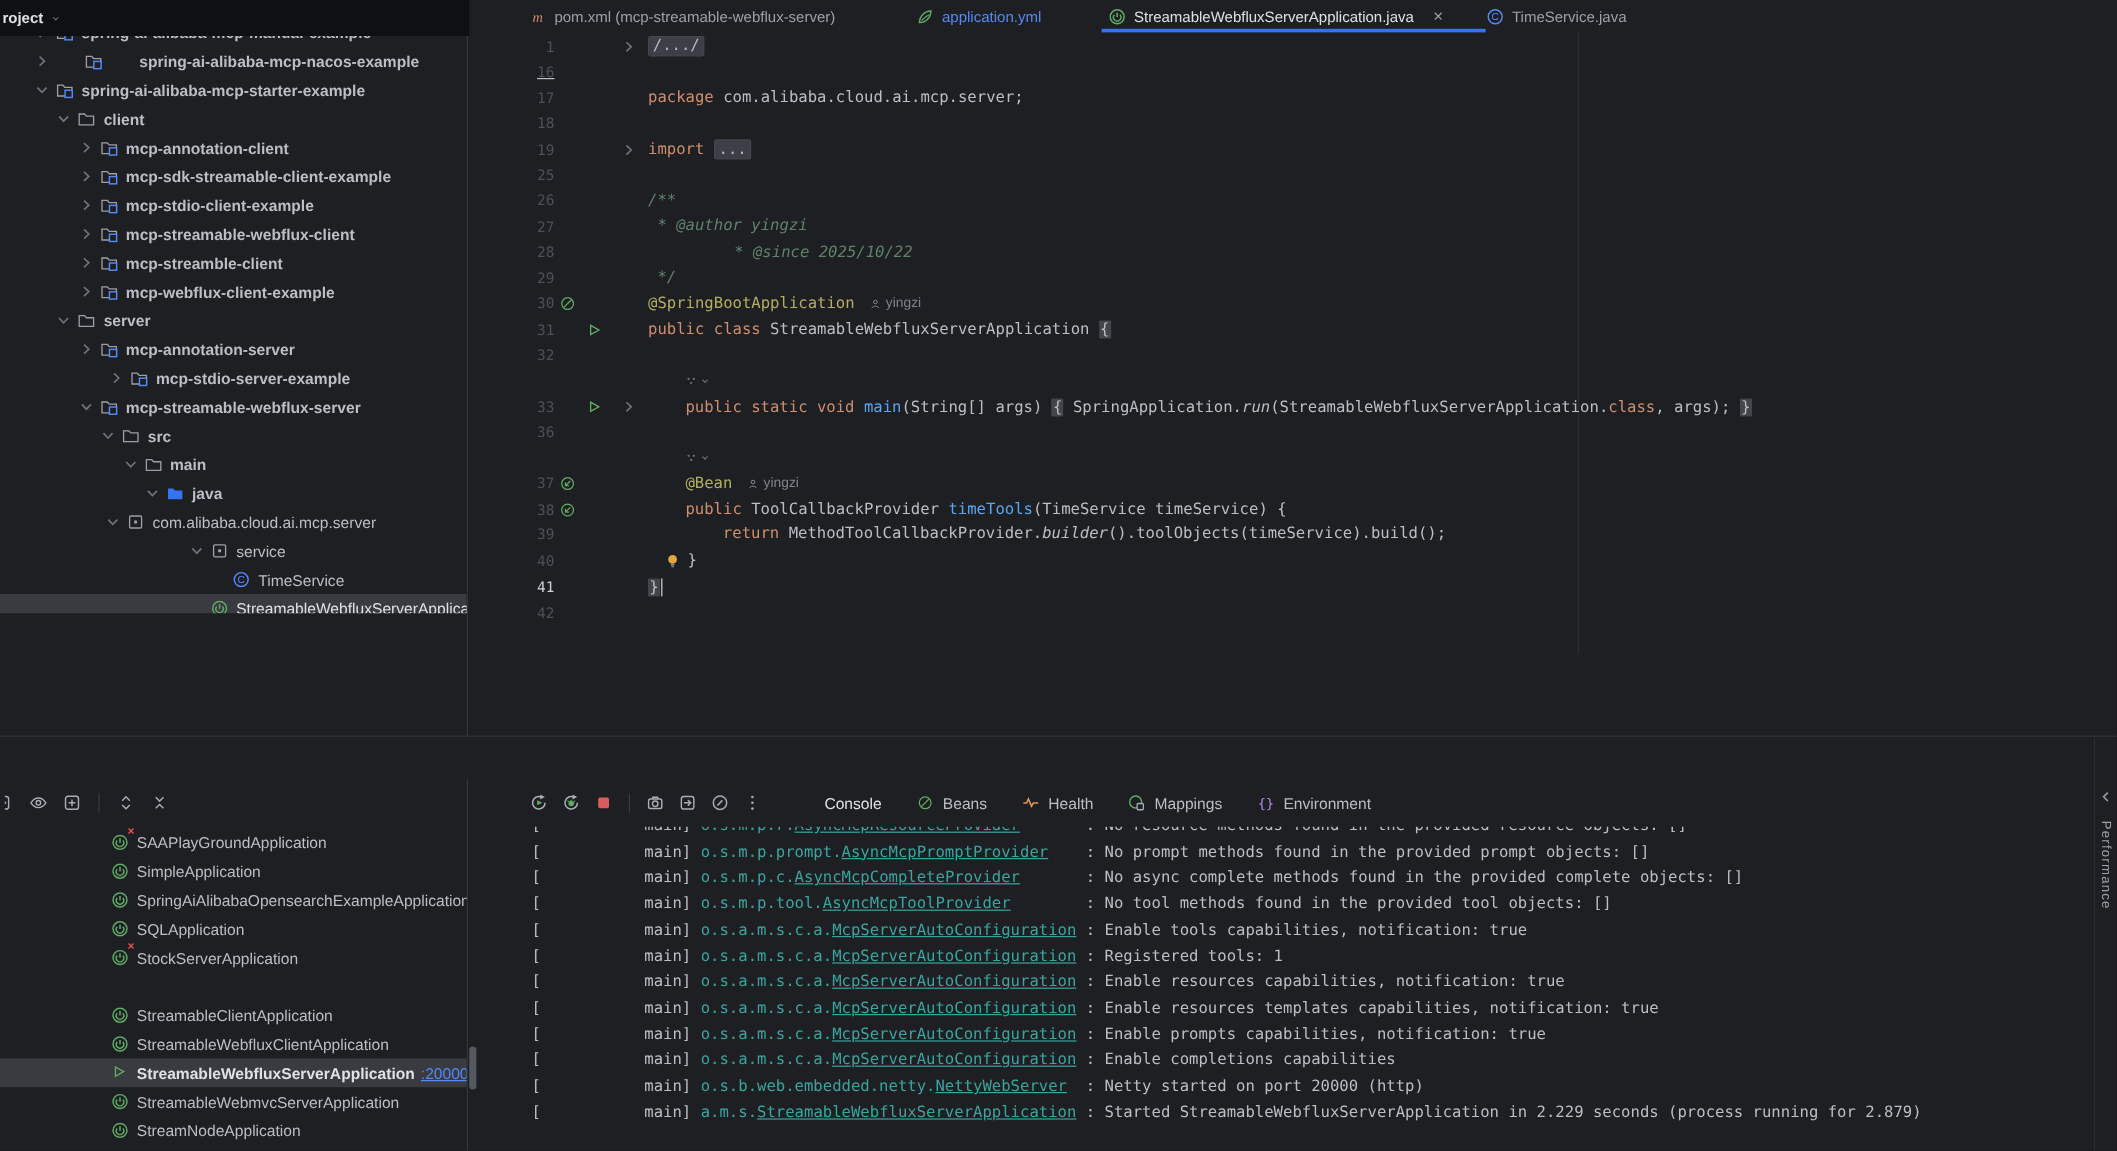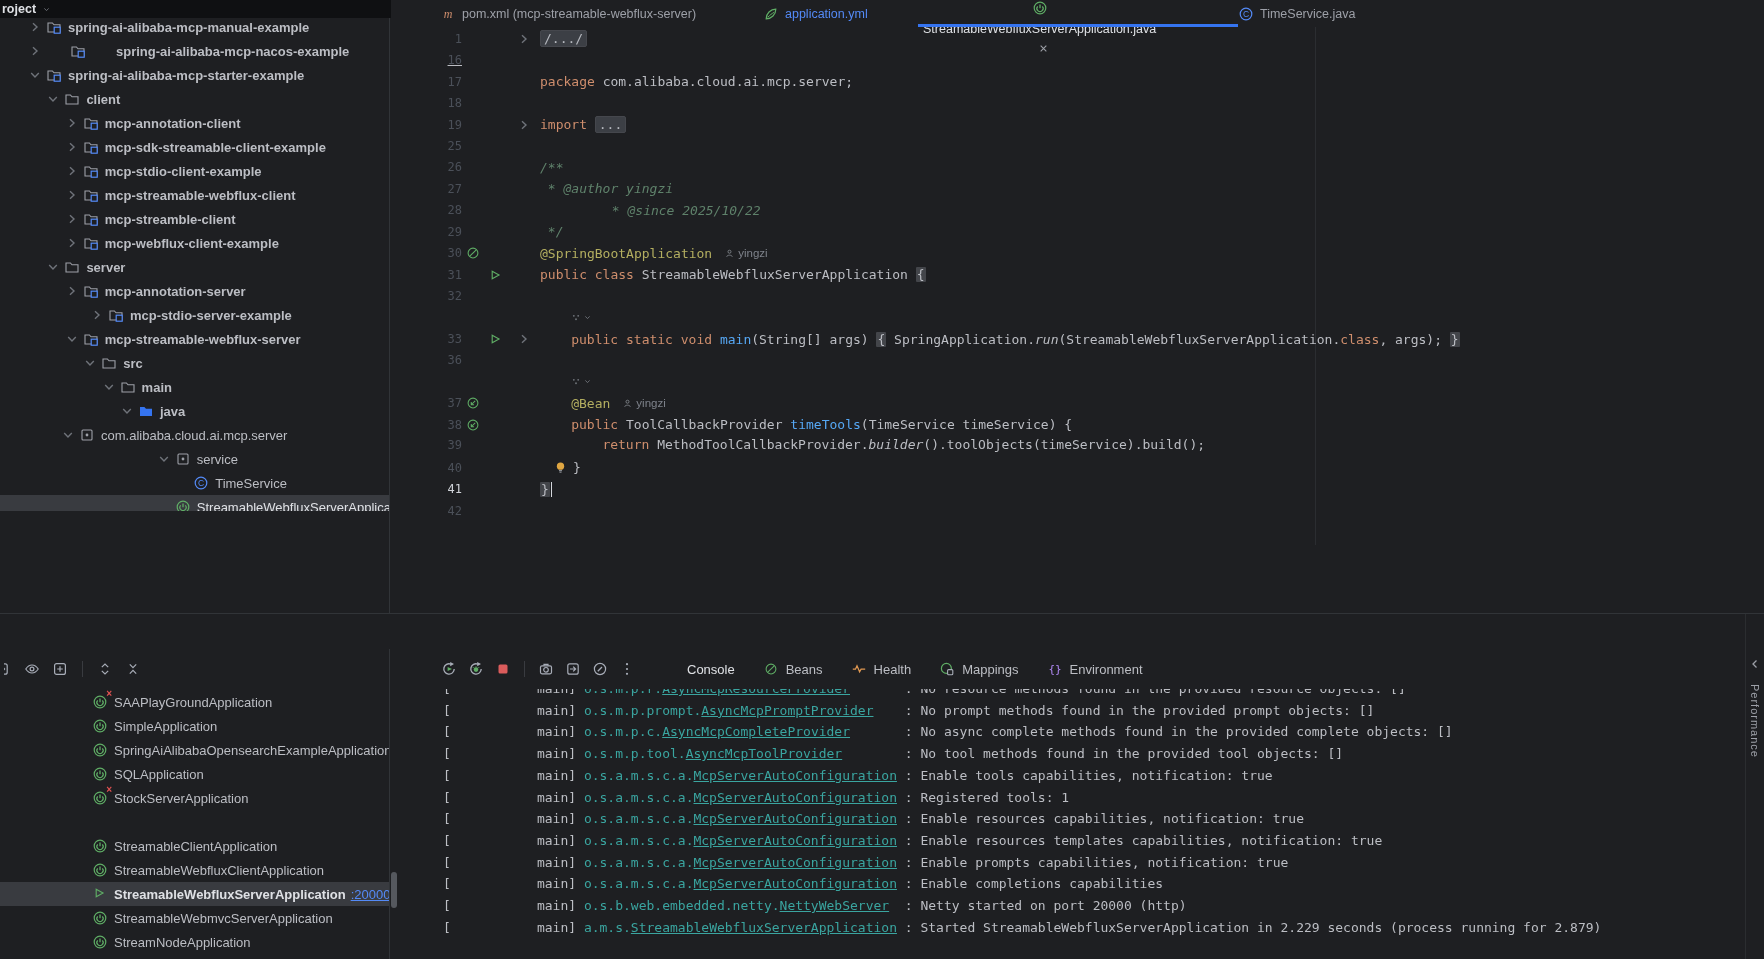--- a/index.html
+++ b/index.html
@@ -2,21 +2,21 @@
 <html><head>
 <meta charset="utf-8">
 <style>
   html,body{margin:0;padding:0;background:#101113;}
   #app{position:relative;width:1764px;height:959px;background:#1e1f22;overflow:hidden;
        color:#bcbec4;font-family:"Liberation Sans",sans-serif;font-size:13px;}
 
   
   #project-panel{position:absolute;left:0;top:0;width:390px;height:613px;}
   #project-border{position:absolute;left:389px;top:0;width:1px;height:613px;background:#313438;}
-  #project-header{position:absolute;left:0;top:0;width:389px;height:18px;background:#0f1012;
+  #project-header{position:absolute;left:0;top:0;width:389px;height:30px;background:#0f1012;
     z-index:6;display:flex;align-items:center;gap:2px;padding-left:2px;
     font-weight:700;color:#dfe1e5;font-size:12.5px;}
   #tree{position:absolute;left:0;top:18px;width:389px;height:493px;overflow:hidden;}
   .trow{position:absolute;left:0;width:389px;height:24px;display:flex;align-items:center;box-sizing:border-box;}
   .trow.sel{background:#393b40;}
   .trow.targetbg{background:#3e3328;}
   .chev{width:16px;height:16px;margin-right:3px;flex:none;display:flex;align-items:center;justify-content:center;}
   .ticon{width:16px;height:16px;flex:none;display:flex;align-items:center;justify-content:center;position:relative;}
   .trow .ticon{margin-right:6px;}
   .tlabel{font-weight:600;color:#bcbec4;white-space:nowrap;}
@@ -331,21 +331,21 @@
               <path d="M4.2 6 8 10l3.8-4" stroke="#6f737a" stroke-width="1.4"></path>
             </svg>
           </span>
           <span class="ticon">
             <svg width="16" height="16" viewBox="0 0 16 16" fill="none" xmlns="http://www.w3.org/2000/svg">
               <path d="M2 4h4.4L8 5.8h6V13H2z" fill="#3574f0"></path>
             </svg>
           </span>
           <span class="tlabel">java</span>
         </div>
-        <div class="trow" style="top: 405px; padding-left: 60px;">
+        <div class="trow" style="top: 405px; padding-left: 86px;">
           <span class="chev">
             <svg width="16" height="16" viewBox="0 0 16 16" fill="none" xmlns="http://www.w3.org/2000/svg">
               <path d="M4.2 6 8 10l3.8-4" stroke="#6f737a" stroke-width="1.4"></path>
             </svg>
           </span>
           <span class="ticon">
             <svg width="16" height="16" viewBox="0 0 16 16" fill="none" xmlns="http://www.w3.org/2000/svg">
               <rect x="3" y="3" width="10" height="10" rx="1" stroke="#9da0a8" stroke-width="1.1"></rect>
               <circle cx="8" cy="8" r="1.4" fill="#9da0a8"></circle>
             </svg>
@@ -461,21 +461,21 @@
         </div>
         <div class="tab bluetext" style="left: 373px;">
           <span class="ticon">
             <svg width="16" height="16" viewBox="0 0 16 16" fill="none" xmlns="http://www.w3.org/2000/svg">
               <path d="M3.2 12.8C3.2 7.5 7.5 3.2 12.8 3.2c0 5.3-4.3 9.6-9.6 9.6z" stroke="#5fad65" stroke-width="1.2"></path>
               <path d="M4.8 11.2C7 9 8.8 7.6 11.2 6.3" stroke="#5fad65" stroke-width="1"></path>
             </svg>
           </span>
           <span>application.yml</span>
         </div>
-        <div class="tab active" style="left: 533px; flex-direction: column;">
+        <div class="tab active" style="left: 533px;">
           <span class="ticon">
             <svg width="16" height="16" viewBox="0 0 16 16" fill="none" xmlns="http://www.w3.org/2000/svg">
               <circle cx="8" cy="8" r="5.8" stroke="#5fad65" stroke-width="1.2"></circle>
               <path d="M8 4.6v3.6" stroke="#5fad65" stroke-width="1.3"></path>
               <path d="M5.7 6.3a3.1 3.1 0 1 0 4.6 0" stroke="#5fad65" stroke-width="1.2"></path>
             </svg>
           </span>
           <span>StreamableWebfluxServerApplication.java</span>
           <span class="tabclose">
             <svg width="13" height="13" viewBox="0 0 16 16" fill="none" xmlns="http://www.w3.org/2000/svg">

